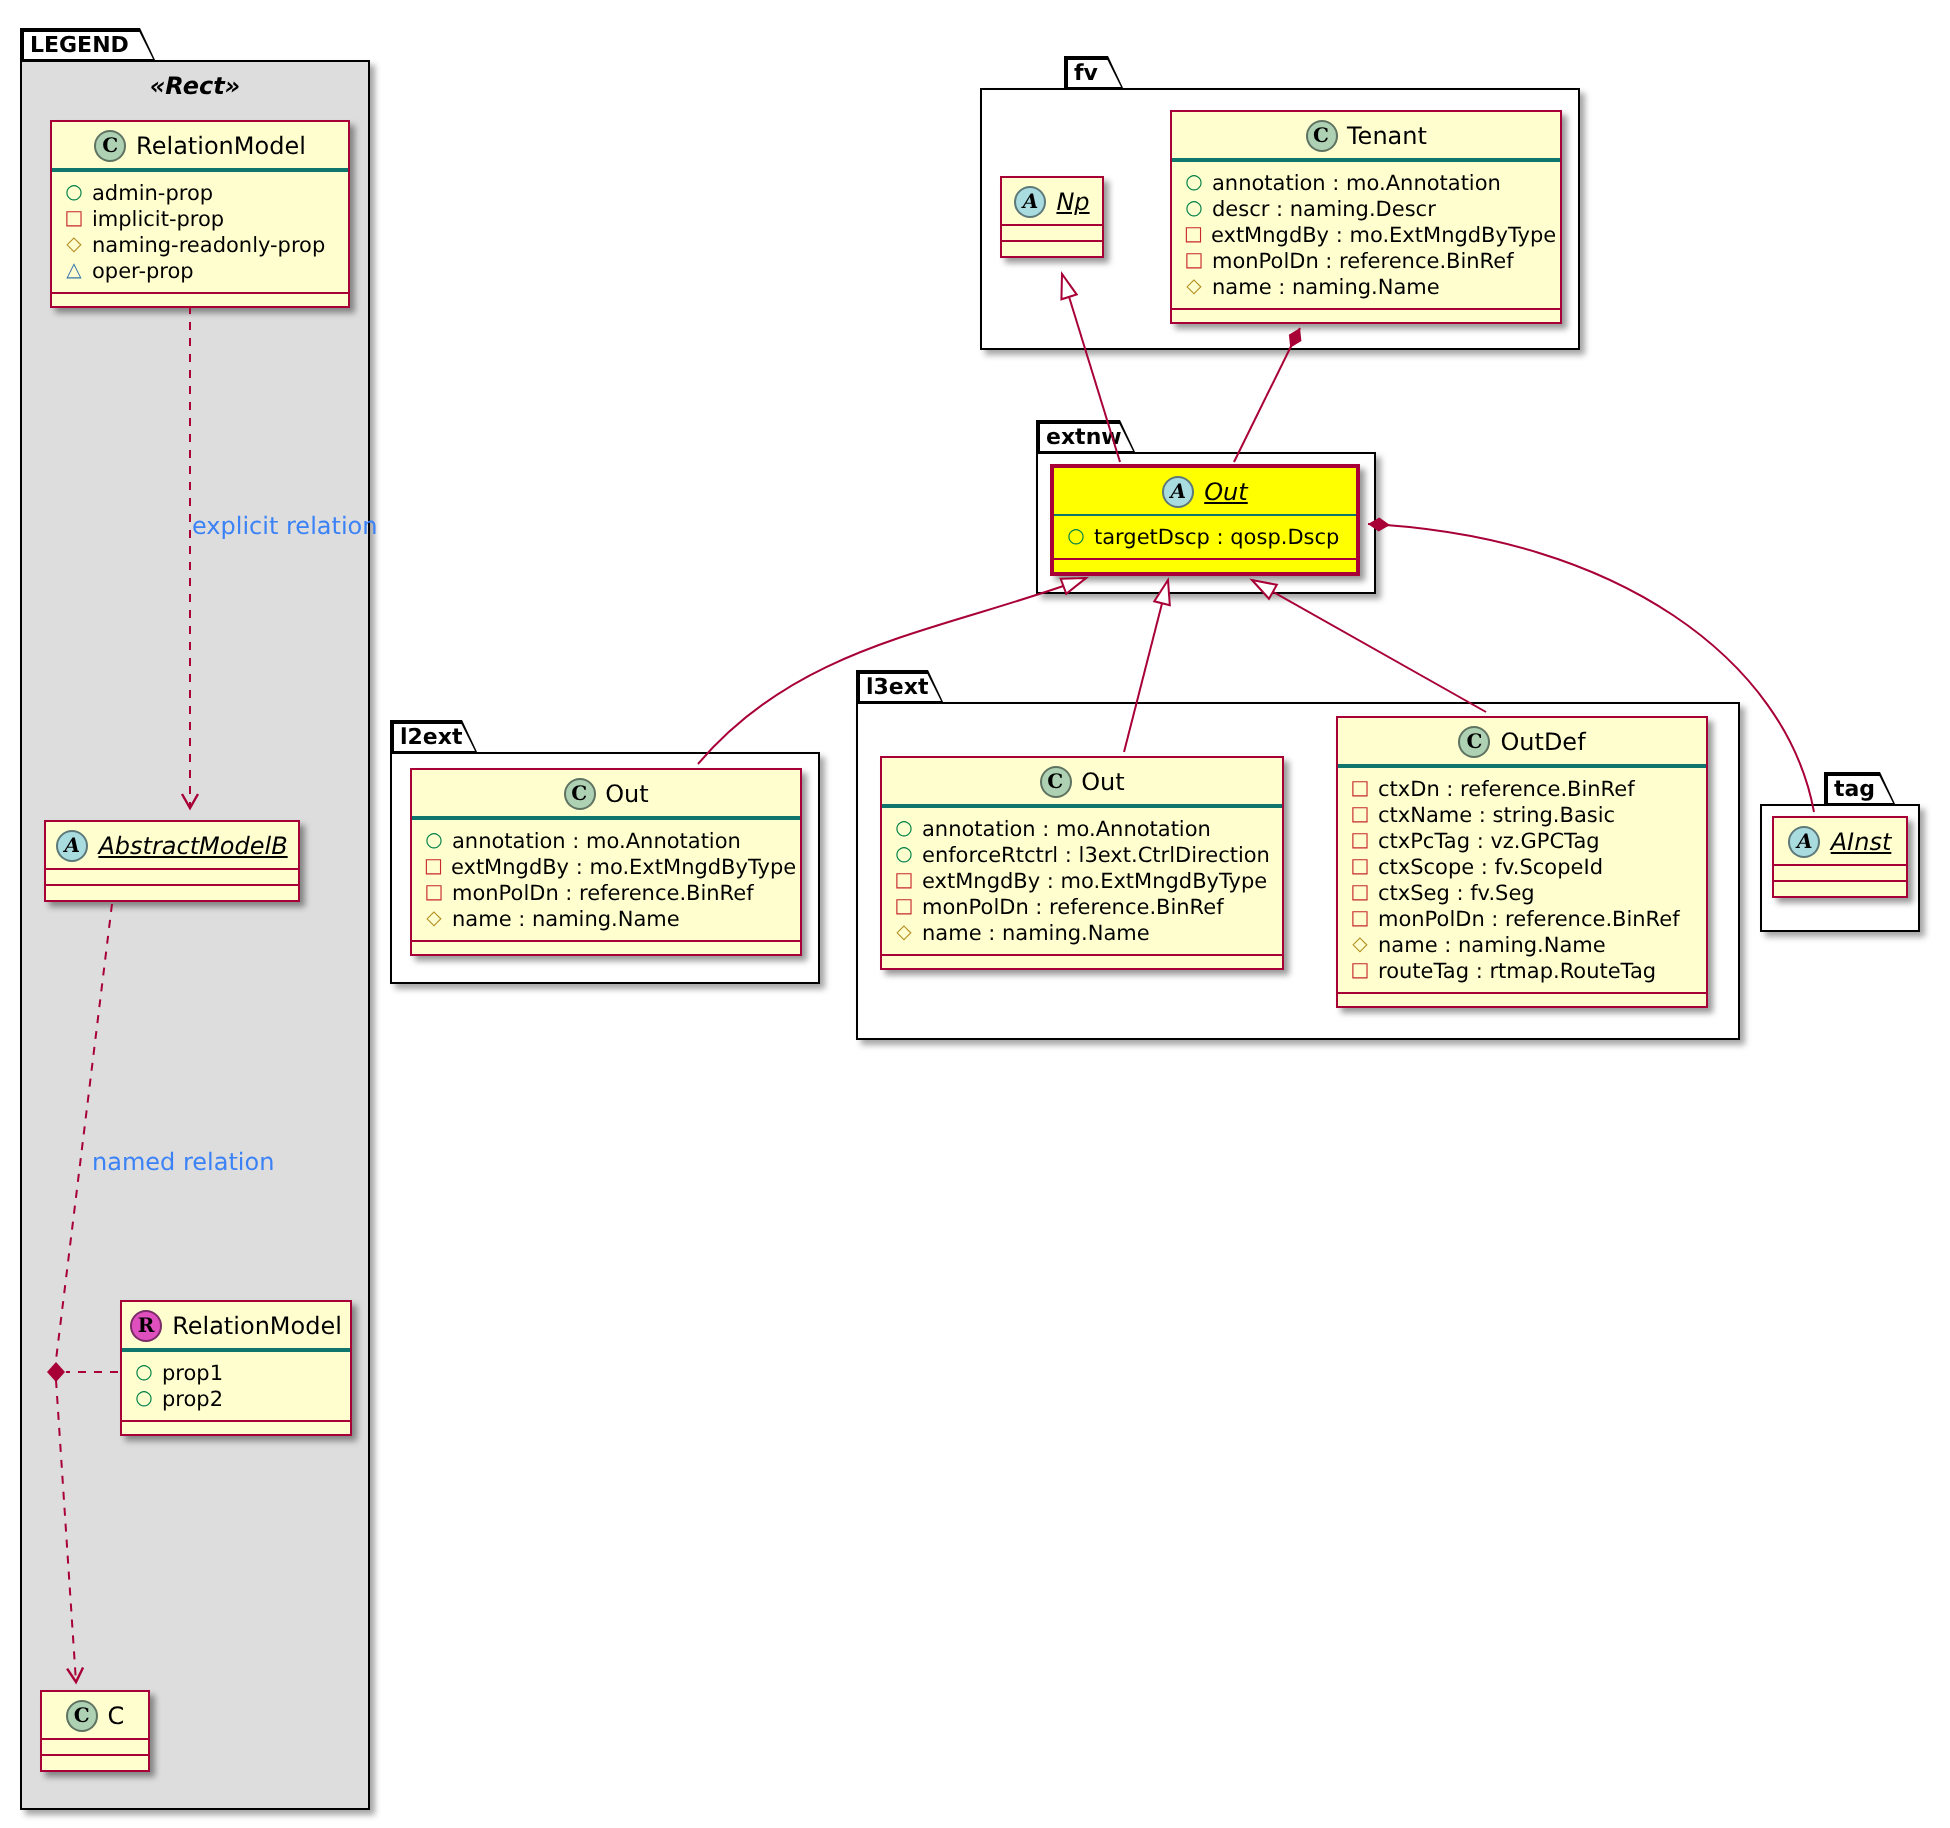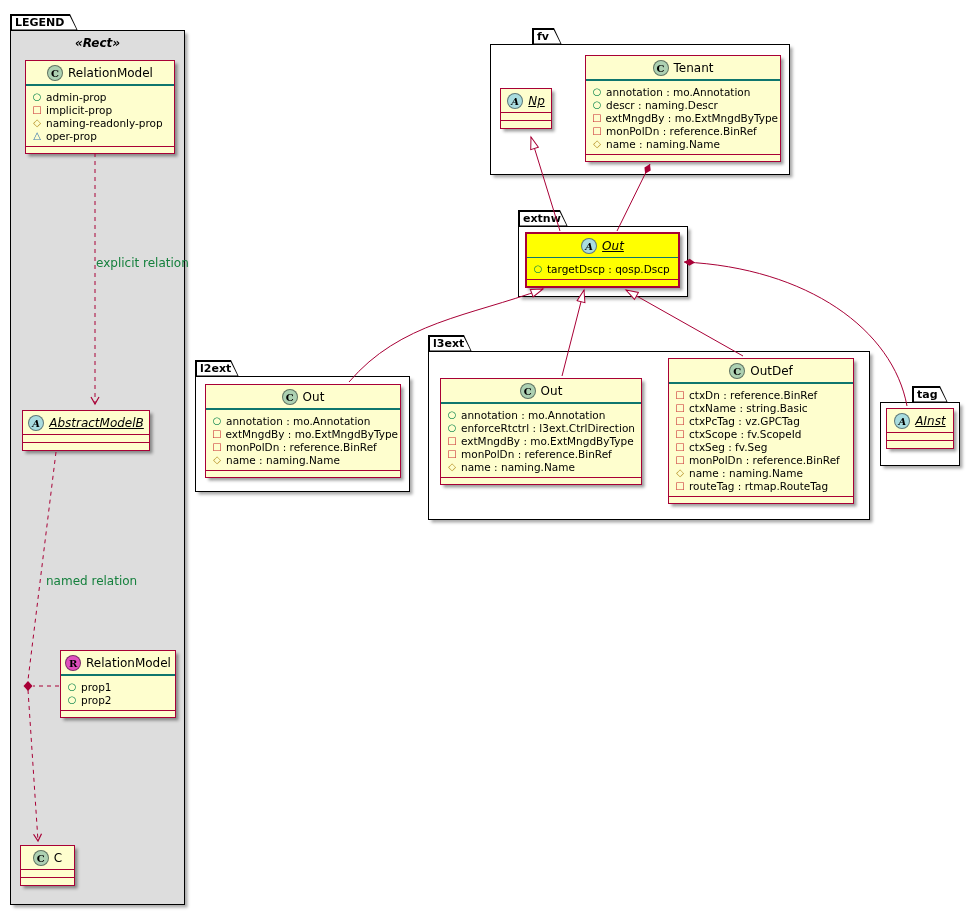--- a/index.html
+++ b/index.html
@@ -36,21 +36,21 @@
   .mk { width:10px; text-align:center; font-size:10px; line-height:10px; }
   .mk[data-marker="circle"]::before   { content:"○"; color:#038048; }
   .mk[data-marker="square"]::before   { content:"□"; color:#C82930; }
   .mk[data-marker="diamond"]::before  { content:"◇"; color:#B38D22; }
   .mk[data-marker="triangle"]::before { content:"△"; color:#3A77AD; }
   .mt { font-size:10.5px; }
   .uf { border-top:1px solid #A80036; height:7px; }
   .sep { border-top:1px solid #A80036; height:8px; }
 
   
-  .rel-label { position:absolute; z-index:4; font-size:12px; color:#15803d; white-space:nowrap; }
+  .rel-label { position:absolute; z-index:4; font-size:12px; color:#3b82f6; white-space:nowrap; }
   .stereo { position:absolute; z-index:4; font-size:12px; font-style:italic; font-weight:bold; text-align:center; }
 
   
   .overlay { position:absolute; left:0; top:0; z-index:5; pointer-events:none; }
 </style>
 </head>
 <body>
 
 <div id="canvas">
 

